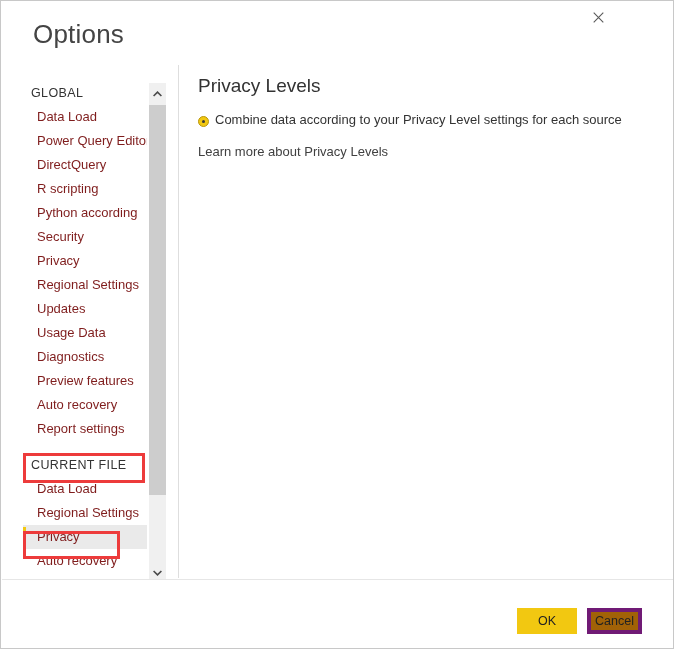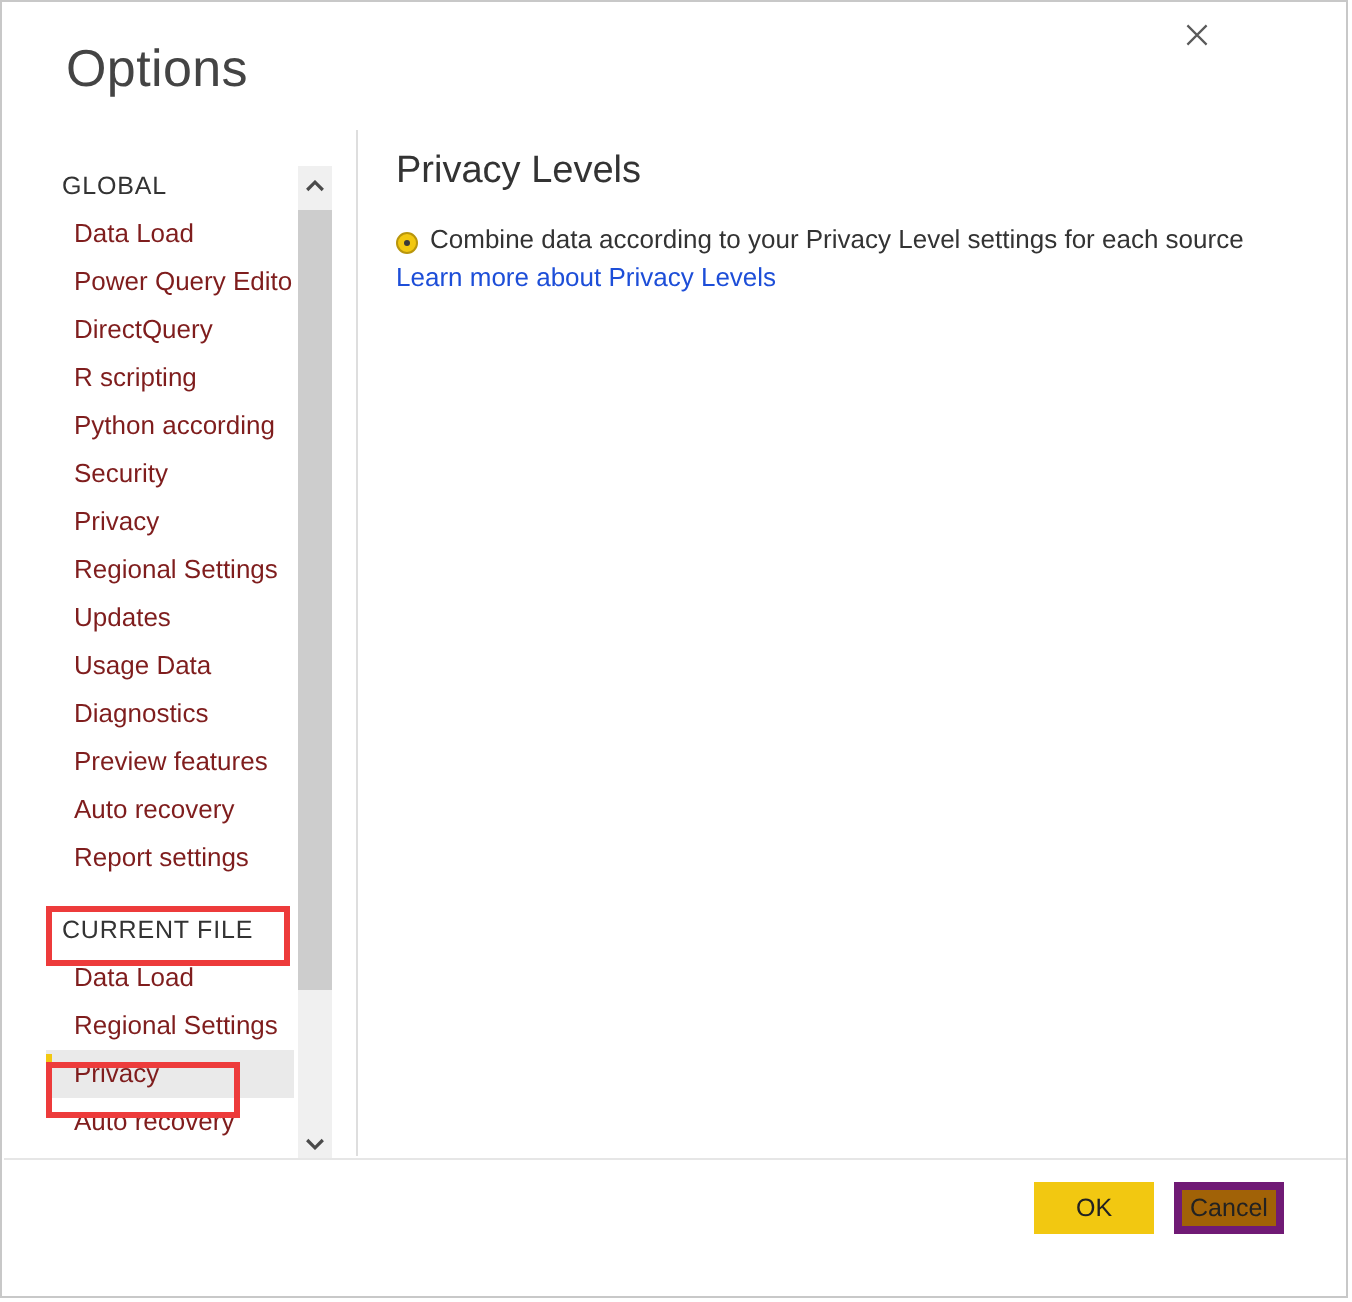--- a/index.html
+++ b/index.html
@@ -221,23 +221,23 @@
     white-space: nowrap;
   }
   .info-icon {
     display: inline-flex;
     align-items: center;
     margin-left: 6px;
     cursor: pointer;
   }
   .learn-link {
     display: inline-block;
-    margin-top: 4px;
+    margin-top: 17px;
     font-size: 13px;
-    color: #1d4ed8;
+    color: #404040;
     text-decoration: none;
     cursor: pointer;
     white-space: nowrap;
   }
 
   
   .footer-divider {
     position: absolute;
     left: 1px;
     top: 578px;
@@ -248,21 +248,21 @@
   .footer {
     position: absolute;
     left: 0;
     top: 579px;
     width: 674px;
     height: 69px;
     background: #ffffff;
   }
   .btn {
     position: absolute;
-    top: 11px;
+    top: 28px;
     height: 26px;
     font-family: "Liberation Sans", sans-serif;
     font-size: 12.5px;
     color: #222222;
     cursor: pointer;
     padding: 0;
     box-sizing: border-box;
   }
   .btn-ok {
     left: 516px;

